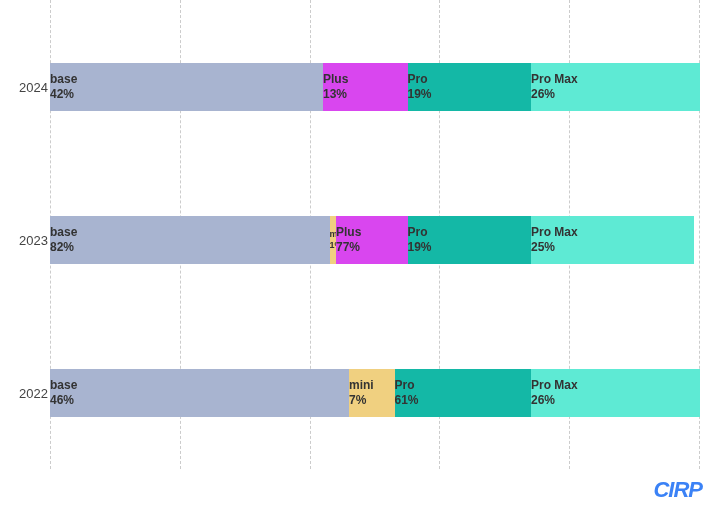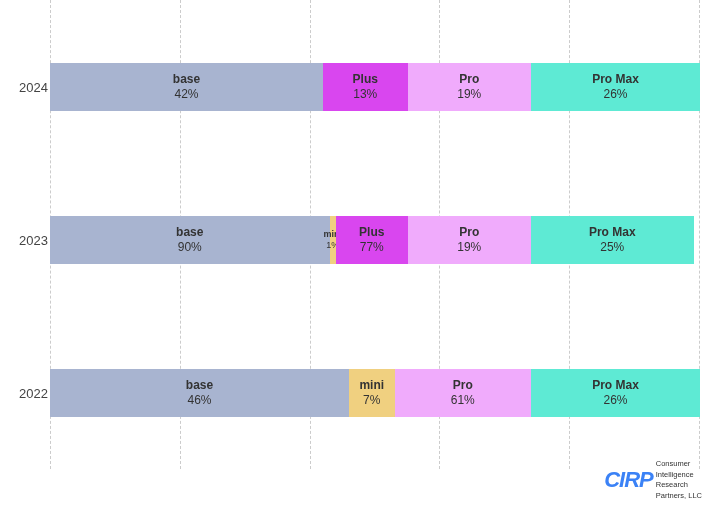--- a/index.html
+++ b/index.html
@@ -51,41 +51,40 @@
     .bar-row {
       display: flex;
       flex-direction: row;
       align-items: stretch;
       height: 48px;
       width: 100%;
     }
     .bar-segment {
       display: flex;
       flex-direction: column;
-      align-items: center;
       justify-content: center;
       font-size: 12px;
       font-weight: bold;
       color: #333;
       height: 100%;
     }
     .bar-segment .seg-label {
       font-size: 12px;
       font-weight: bold;
       line-height: 1.2;
     }
     .bar-segment .seg-pct {
       font-size: 12px;
-      font-weight: normal;
+      font-weight: bold;
       line-height: 1.2;
     }
     .seg-base { background-color: #a8b4d0; }
     .seg-mini  { background-color: #f0d080; }
     .seg-plus  { background-color: #d946ef; }
-    .seg-pro   { background-color: #f0abfc; }
+    .seg-pro   { background-color: #14b8a6; }
     .seg-promax { background-color: #5eead4; }
 
     .year-label {
       position: absolute;
       left: -38px;
       top: 50%;
       transform: translateY(-50%);
       font-size: 13px;
       color: #444;
       font-weight: normal;
@@ -157,21 +156,21 @@
             <span class="seg-label">Pro Max</span>
             <span class="seg-pct">26%</span>
           </div>
         </div>
       </div>
       <div class="chart-row">
         <div class="year-label">2023</div>
         <div class="bar-row">
           <div class="bar-segment seg-base" style="width: 43%;">
             <span class="seg-label">base</span>
-            <span class="seg-pct">90%</span>
+            <span class="seg-pct">82%</span>
           </div>
           <div class="bar-segment seg-mini" style="width: 1%;">
             <span class="seg-label" style="font-size: 9px;">mini</span>
             <span class="seg-pct" style="font-size: 9px;">1%</span>
           </div>
           <div class="bar-segment seg-plus" style="width: 11%;">
             <span class="seg-label">Plus</span>
             <span class="seg-pct">77%</span>
           </div>
           <div class="bar-segment seg-pro" style="width: 19%;">
@@ -203,16 +202,15 @@
             <span class="seg-label">Pro Max</span>
             <span class="seg-pct">26%</span>
           </div>
         </div>
       </div>
     </div>
 
   <div class="logo-area">
     <div class="logo-graphic">
       <span class="logo-cirp">CIRP</span>
-      <span class="logo-text">Consumer<br>Intelligence<br>Research<br>Partners, LLC</span>
     </div>
   </div>
 </div>
 
 </body></html>

